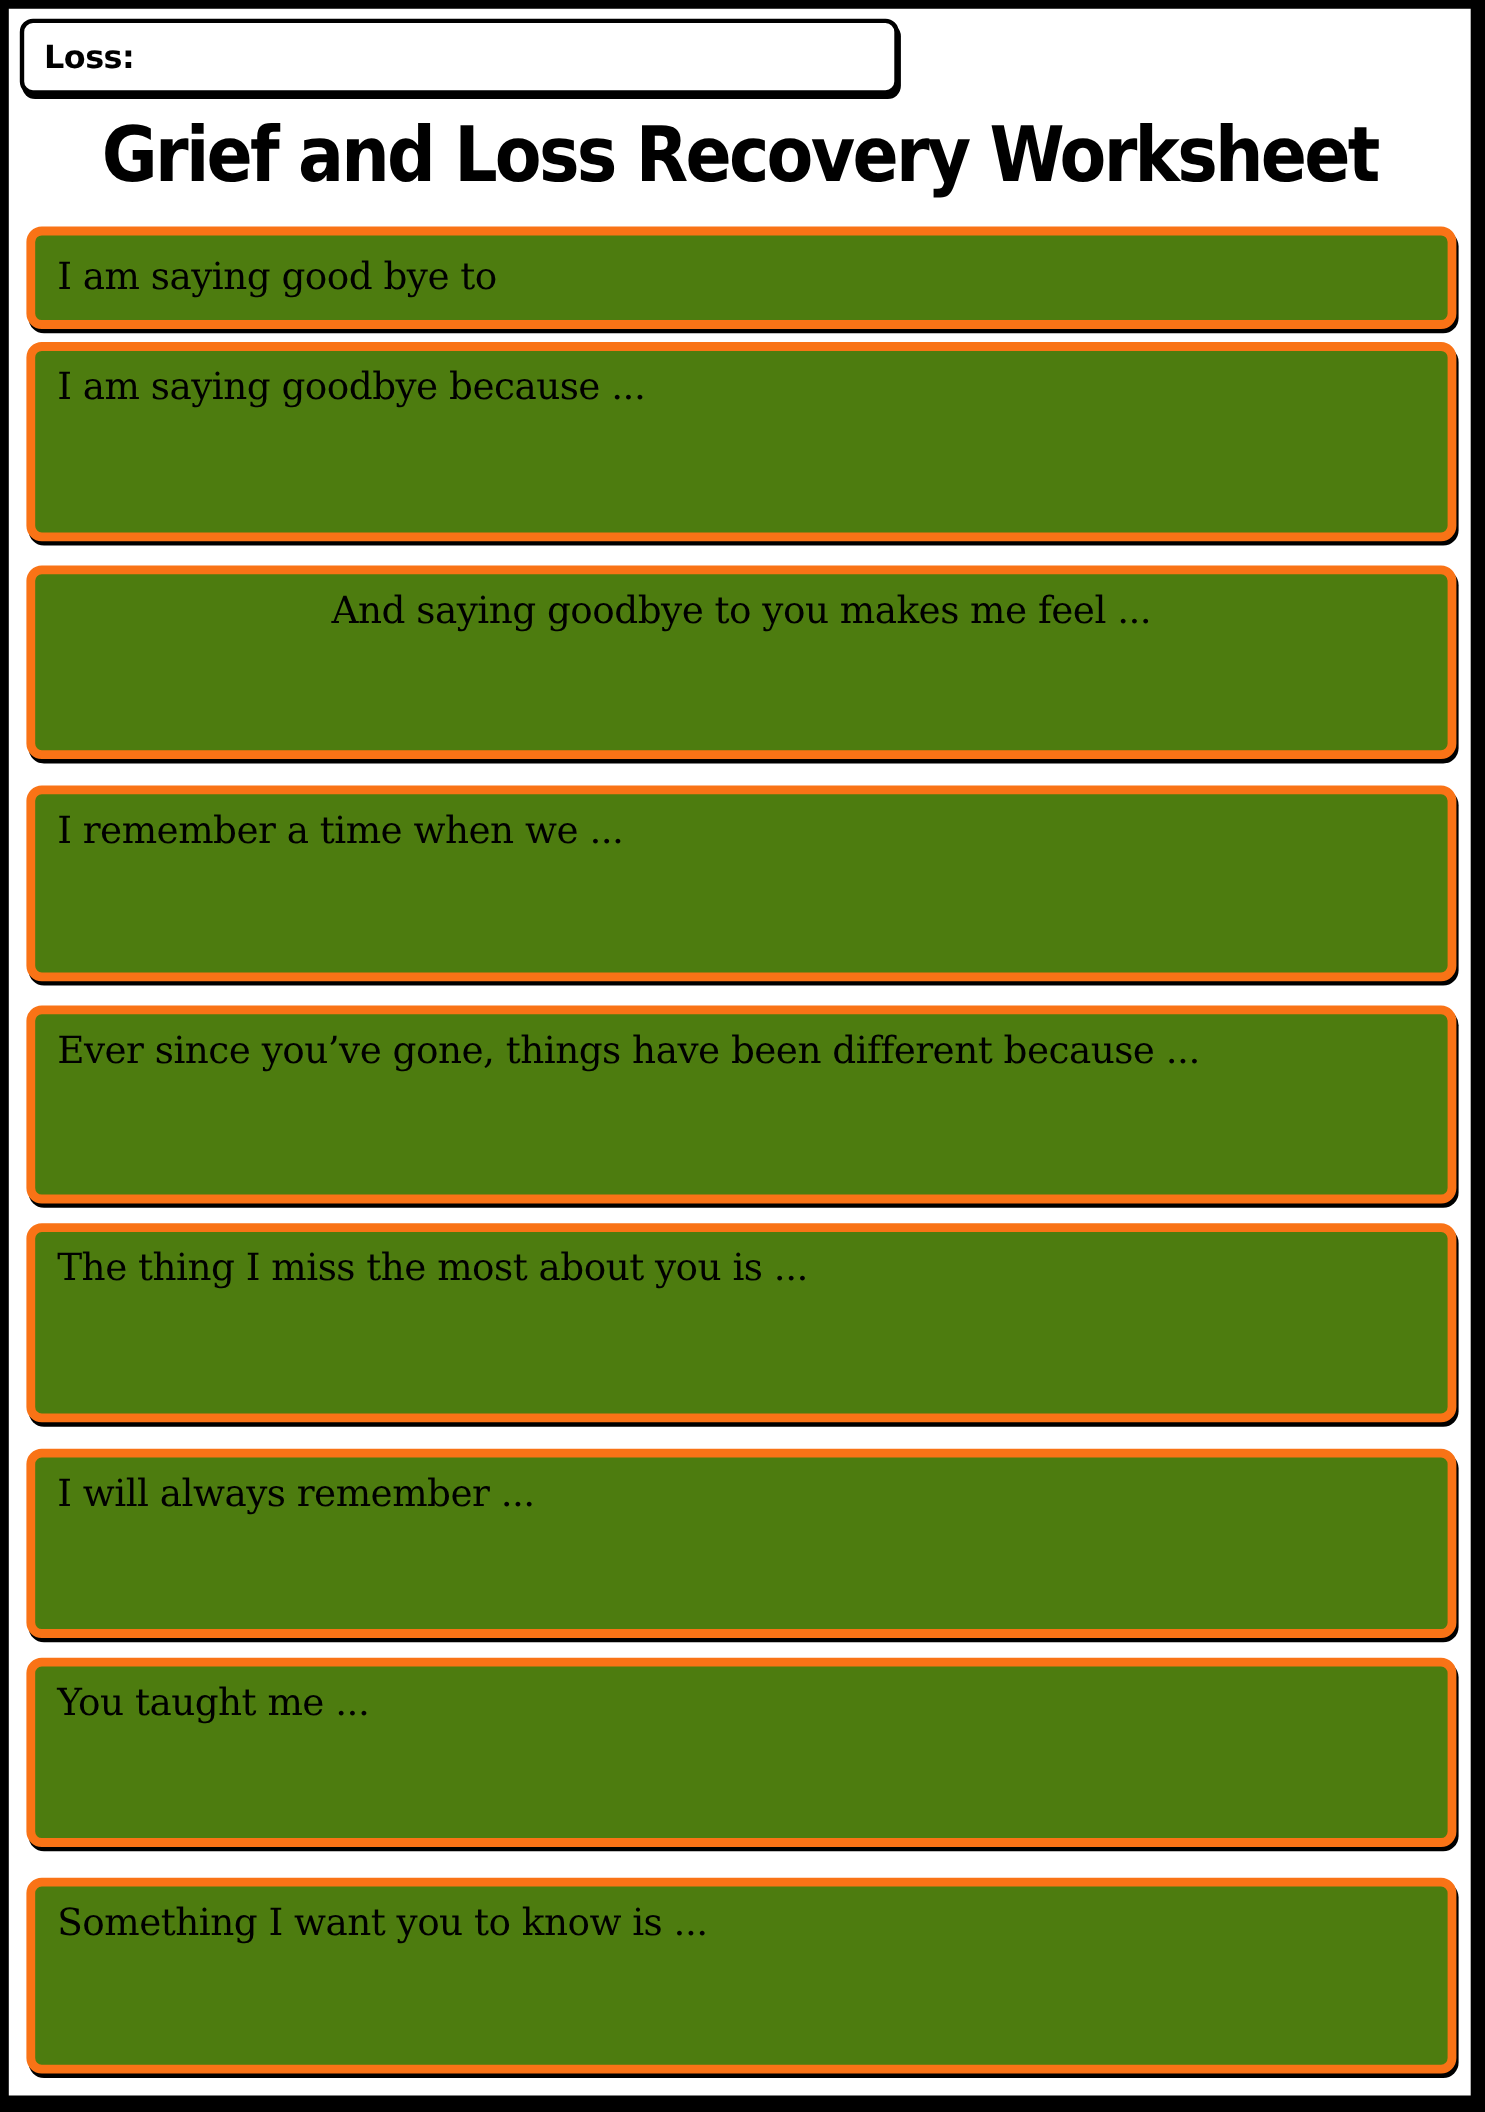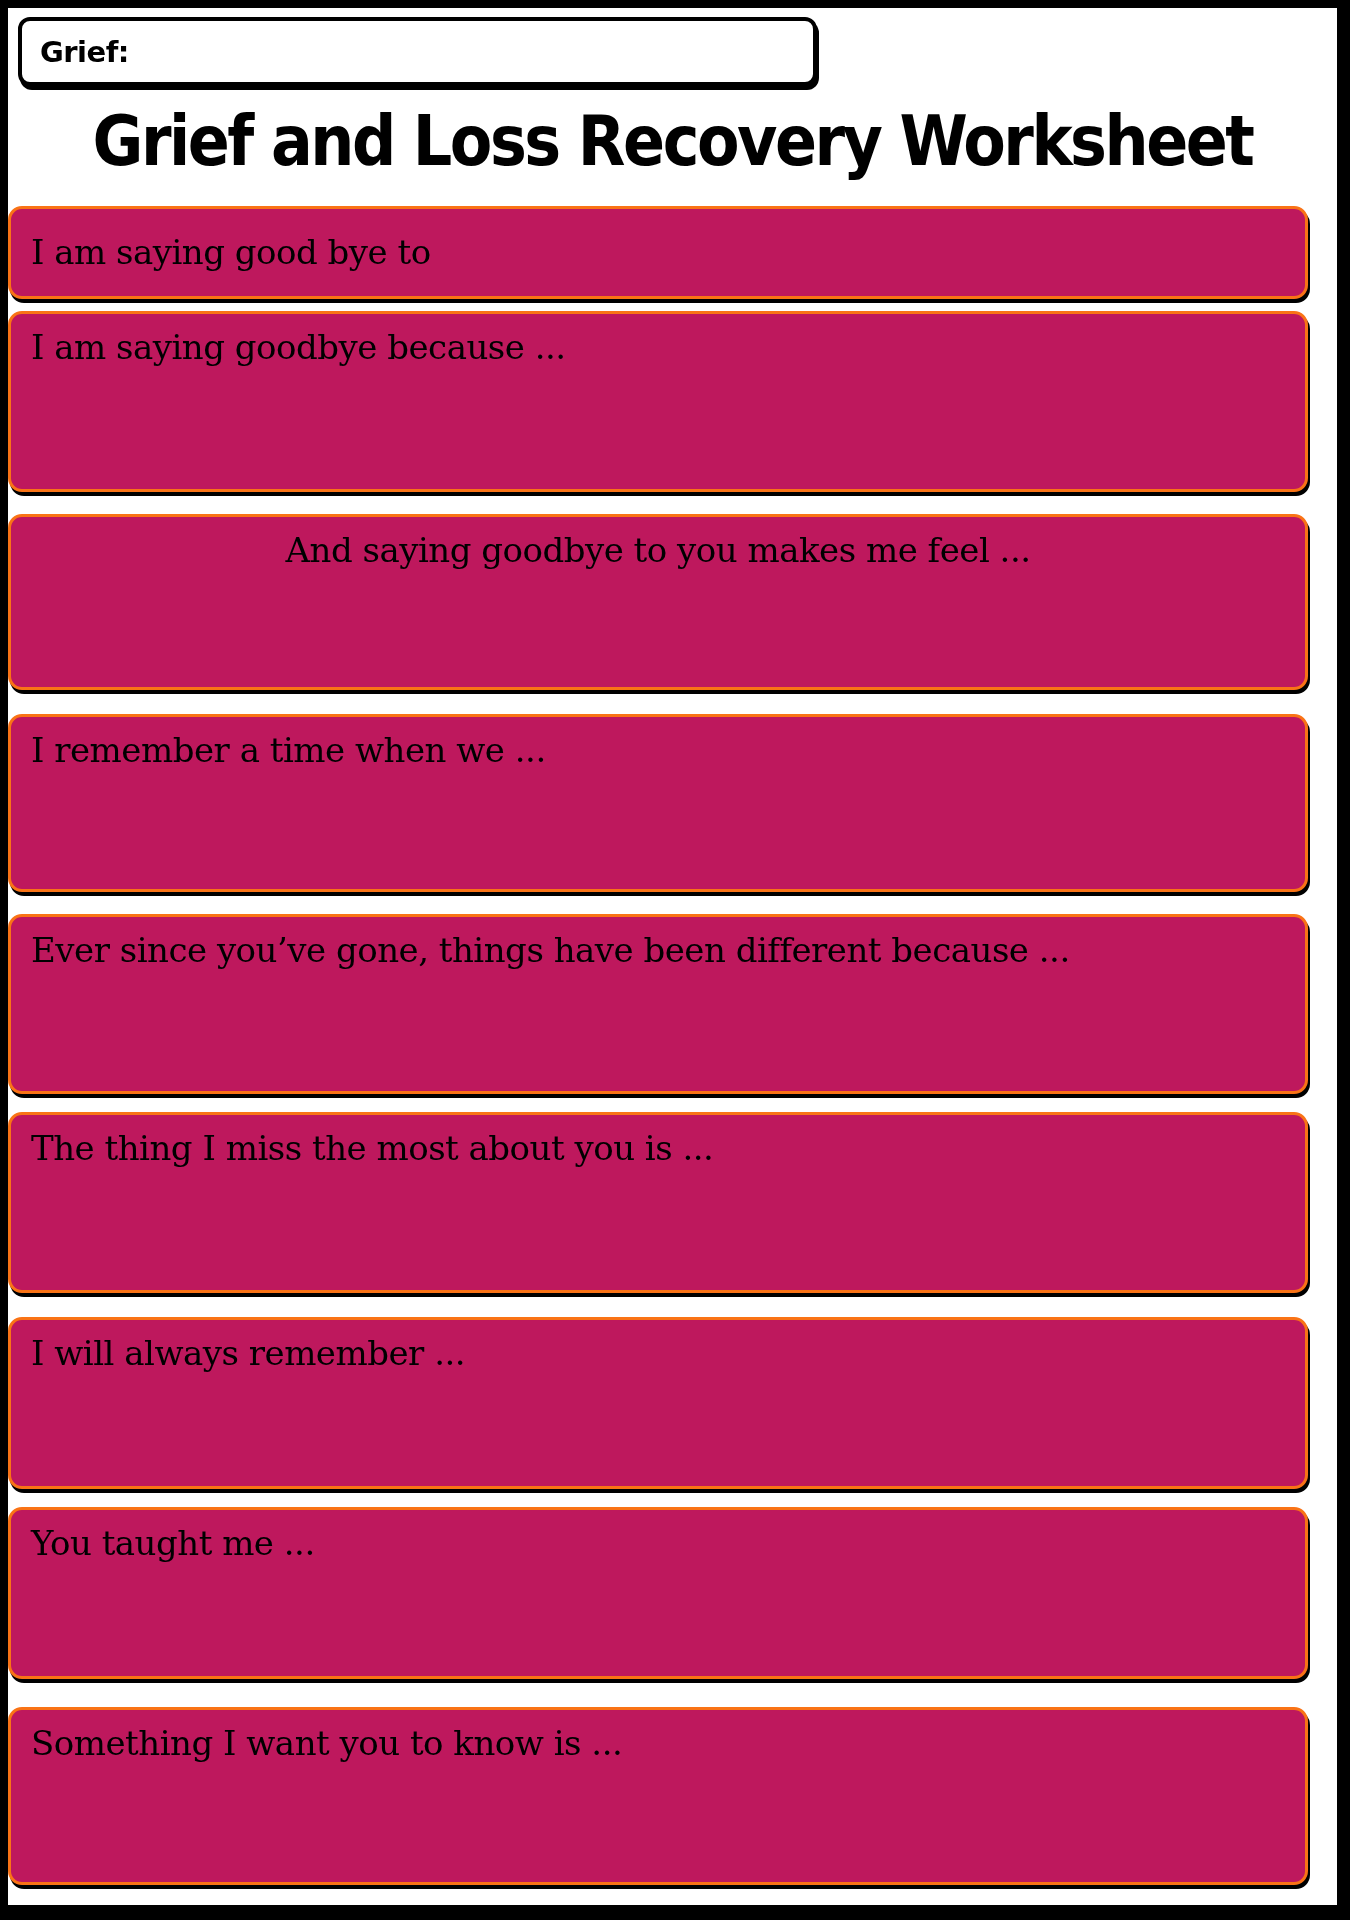--- a/index.html
+++ b/index.html
@@ -42,22 +42,23 @@
     text-align: center;
     font-weight: 800;
     font-size: 62px;
     letter-spacing: -2.5px;
     transform: scaleY(1.12);
     transform-origin: center top;
     white-space: nowrap;
   }
   .prompt-box {
     width: 1300px;
-    background: #be185d;
-    border: 3px solid #f97316;
+    margin-left: 16px;
+    background: #4d7c0f;
+    border: 8px solid #f97316;
     border-radius: 14px;
     box-shadow: 2px 4px 0 #000;
     padding: 12px 20px;
   }
   .prompt-text {
     font-family: "DejaVu Serif", serif;
     font-size: 34px;
     letter-spacing: -0.5px;
     line-height: 1.25;
   }
@@ -71,21 +72,21 @@
   .b8 { height: 172px; margin-top: 24px; }
   .b9 { height: 178px; margin-top: 28px; }
 </style>
 </head>
 <body>
 
 <div class="page">
 
   <div class="top-row">
     <div class="field-box name-box">
-      <span class="field-label">Grief:</span>
+      <span class="field-label">Loss:</span>
     </div>
   </div>
 
   <div class="title">Grief and Loss Recovery Worksheet</div>
 
   <div class="prompt-box b1">
     <div class="prompt-text">I am saying good bye to</div>
   </div>
 
   <div class="prompt-box b2">

